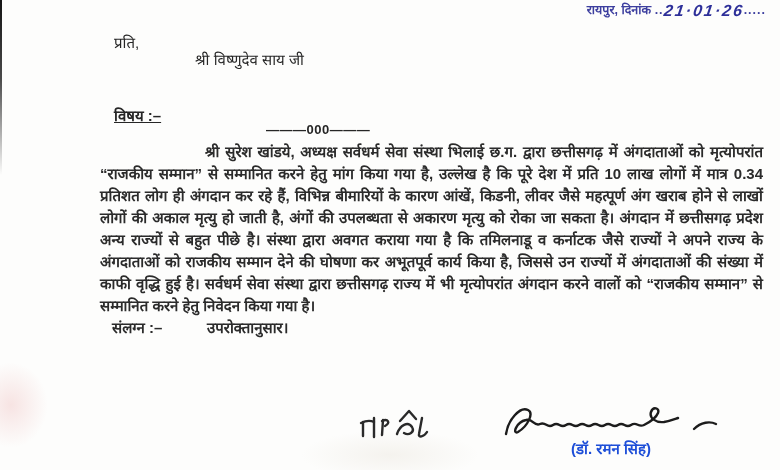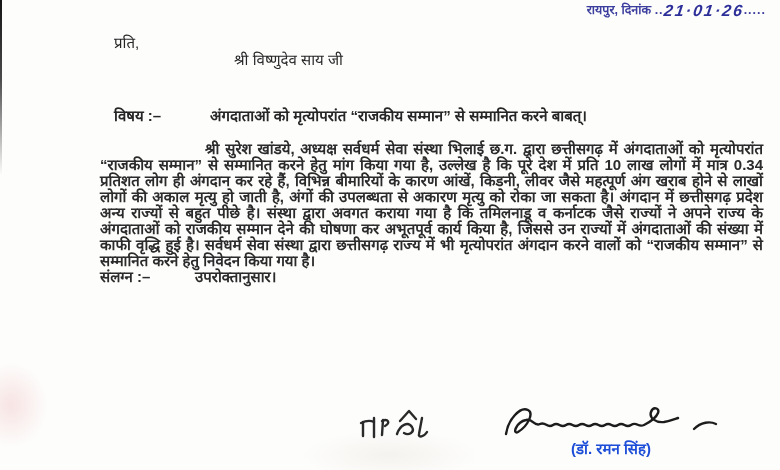--- a/index.html
+++ b/index.html
@@ -19,34 +19,34 @@
     background:radial-gradient(ellipse at center,rgba(214,205,188,0.22),rgba(214,205,188,0) 70%);}
 
   
   .header-date{position:absolute;top:1px;right:14px;font-size:12.5px;font-weight:bold;color:#3d3f9f;white-space:nowrap;}
   .header-date .dots{letter-spacing:1px;color:#3d3f9f;}
   .date-hand{display:inline-block;font-size:16px;font-weight:bold;font-style:italic;
     color:#2e3099;letter-spacing:2px;transform:skewX(-8deg);vertical-align:-2px;}
 
   
   .recipient{position:absolute;top:33px;left:114px;font-size:15px;line-height:20px;font-weight:normal;}
-  .recipient .addr{margin-left:120px;margin-top:-4px;line-height:21px;}
+  .recipient .addr{margin-left:81px;margin-top:-4px;line-height:21px;}
 
   
   .subject-row{position:absolute;top:105px;left:114px;width:655px;display:flex;font-size:15px;font-weight:bold;}
-  .subject-row .subj-label{flex:0 0 96px;}
+  .subject-row .subj-label{flex:0 0 96px;text-decoration:underline;}
   .divider{position:absolute;top:122px;left:266px;font-size:13px;font-weight:bold;letter-spacing:0.5px;}
 
   
-  .body-text{position:absolute;top:141px;left:100px;width:663px;font-size:15px;line-height:16px;
+  .body-text{position:absolute;top:141px;left:100px;width:663px;font-size:15px;line-height:22px;
     text-align:justify;font-weight:bold;color:#2b2b2b;}
   .body-text p{margin:0;}
   .para1{text-indent:105px;}
   .para2{text-indent:170px;}
-  .enclosure{margin-top:0;font-weight:bold;}
+  .enclosure{margin-top:0;font-weight:bold;margin-left:12px;}
   .enclosure .enc-label{display:inline-block;width:95px;}
 
   
   .hand-note{position:absolute;left:356px;top:406px;}
   .signature{position:absolute;left:498px;top:396px;width:226px;text-align:center;}
   .sig-name{font-size:15px;font-weight:bold;color:#1d4ed8;margin-top:-4px;}
   svg{display:block;}
 </style>
 </head>
 <body>
@@ -64,22 +64,22 @@
 
   <div class="recipient">
     <div>प्रति,</div>
     <div class="addr">
       <div>श्री विष्णुदेव साय जी</div>
     </div>
   </div>
 
   <div class="subject-row">
     <span class="subj-label">विषय :–</span>
-    <span>अंगदाताओं को मृत्योपरांत “राजकीय सम्मान” से सम्मानित करने बाबत्।</span>
   </div>
+  <div class="divider">———000———</div>
 
   <div class="body-text">
     <p class="para1">श्री सुरेश खांडये, अध्यक्ष सर्वधर्म सेवा संस्था भिलाई छ.ग. द्वारा छत्तीसगढ़ में अंगदाताओं को मृत्योपरांत “राजकीय सम्मान” से सम्मानित करने हेतु मांग किया गया है, उल्लेख है कि पूरे देश में प्रति 10 लाख लोगों में मात्र 0.34 प्रतिशत लोग ही अंगदान कर रहे हैं, विभिन्न बीमारियों के कारण आंखें, किडनी, लीवर जैसे महत्पूर्ण अंग खराब होने से लाखों लोगों की अकाल मृत्यु हो जाती है, अंगों की उपलब्धता से अकारण मृत्यु को रोका जा सकता है। अंगदान में छत्तीसगढ़ प्रदेश अन्य राज्यों से बहुत पीछे है। संस्था द्वारा अवगत कराया गया है कि तमिलनाडू व कर्नाटक जैसे राज्यों ने अपने राज्य के अंगदाताओं को राजकीय सम्मान देने की घोषणा कर अभूतपूर्व कार्य किया है, जिससे उन राज्यों में अंगदाताओं की संख्या में काफी वृद्धि हुई है। सर्वधर्म सेवा संस्था द्वारा छत्तीसगढ़ राज्य में भी मृत्योपरांत अंगदान करने वालों को “राजकीय सम्मान” से सम्मानित करने हेतु निवेदन किया गया है।</p>
     <div class="enclosure">
       <span class="enc-label">संलग्न :–</span><span>उपरोक्तानुसार।</span>
     </div>
   </div>
 
   <div class="hand-note">
     <svg width="92" height="42" viewBox="0 0 92 42">

